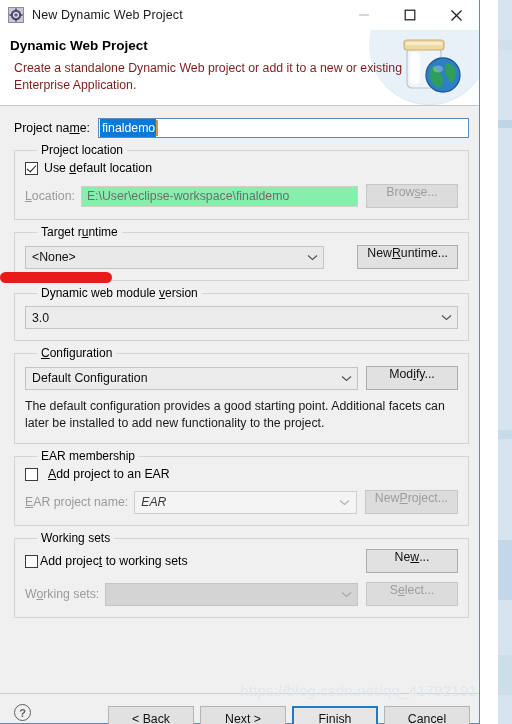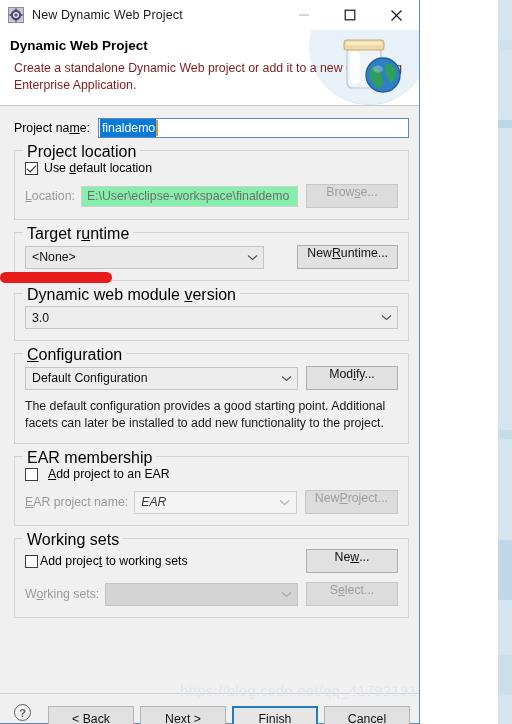--- a/index.html
+++ b/index.html
@@ -29,21 +29,21 @@
   #ide-backdrop .ide-band {
     position: absolute;
     left: 0; right: 0;
     background: #b9d3e4;
   }
 
   
   #dialog {
     position: absolute;
     top: 0; left: 0;
-    width: 420px;
+    width: 480px;
     height: 724px;
     background: #f0f0f0;
     border: 1px solid #5a8bbf;
     border-top: none;
     border-left: none;
     box-sizing: border-box;
     z-index: 1;
   }
 
   
@@ -162,24 +162,24 @@
   
   .group {
     position: relative;
     margin: 12px 10px 0 14px;
     border: 1px solid #d4d4d4;
     padding: 10px 10px 11px 10px;
     box-sizing: border-box;
   }
   .group > legend, .group-title {
     position: absolute;
-    top: -8px; left: 8px;
+    top: -8px; left: 22px;
     background: #f0f0f0;
     padding: 0 4px;
-    font-size: 16px;
+    font-size: 12px;
     color: #000;
   }
 
   
   .cbrow {
     display: flex;
     align-items: center;
     gap: 6px;
   }
   .cbox {

